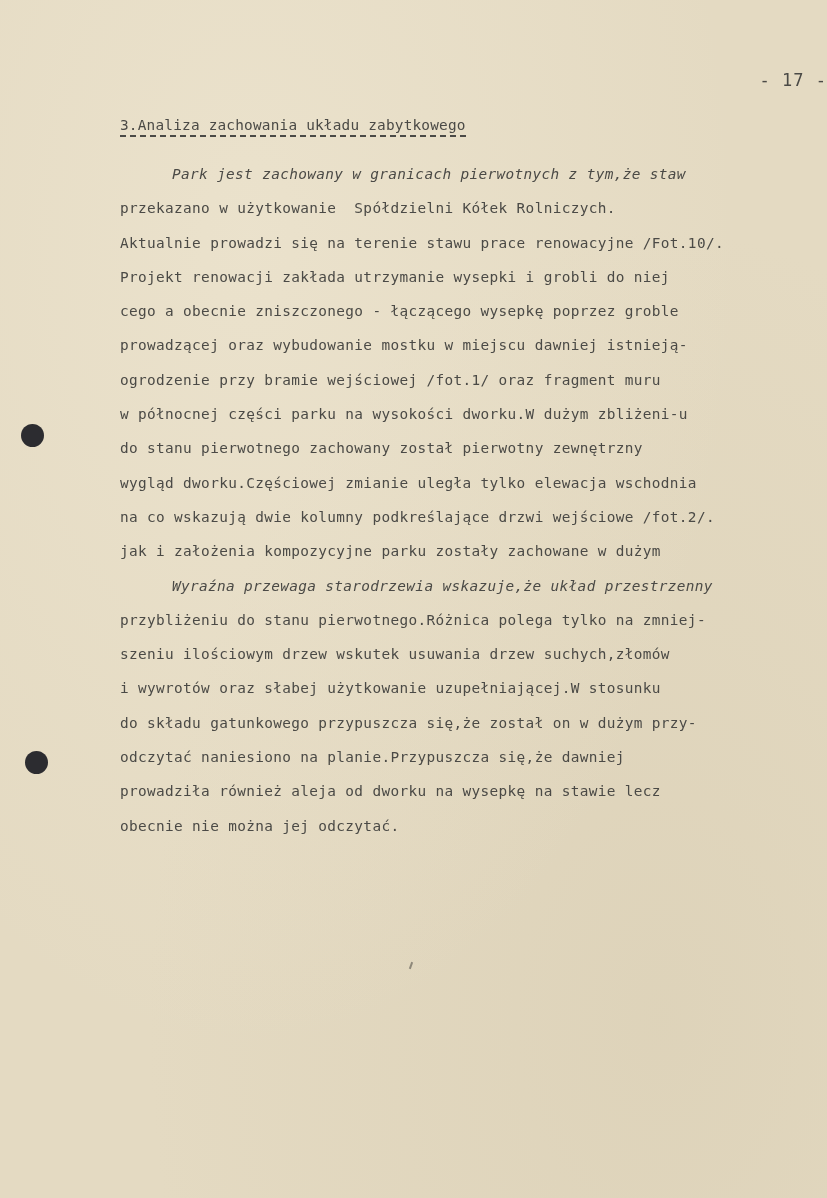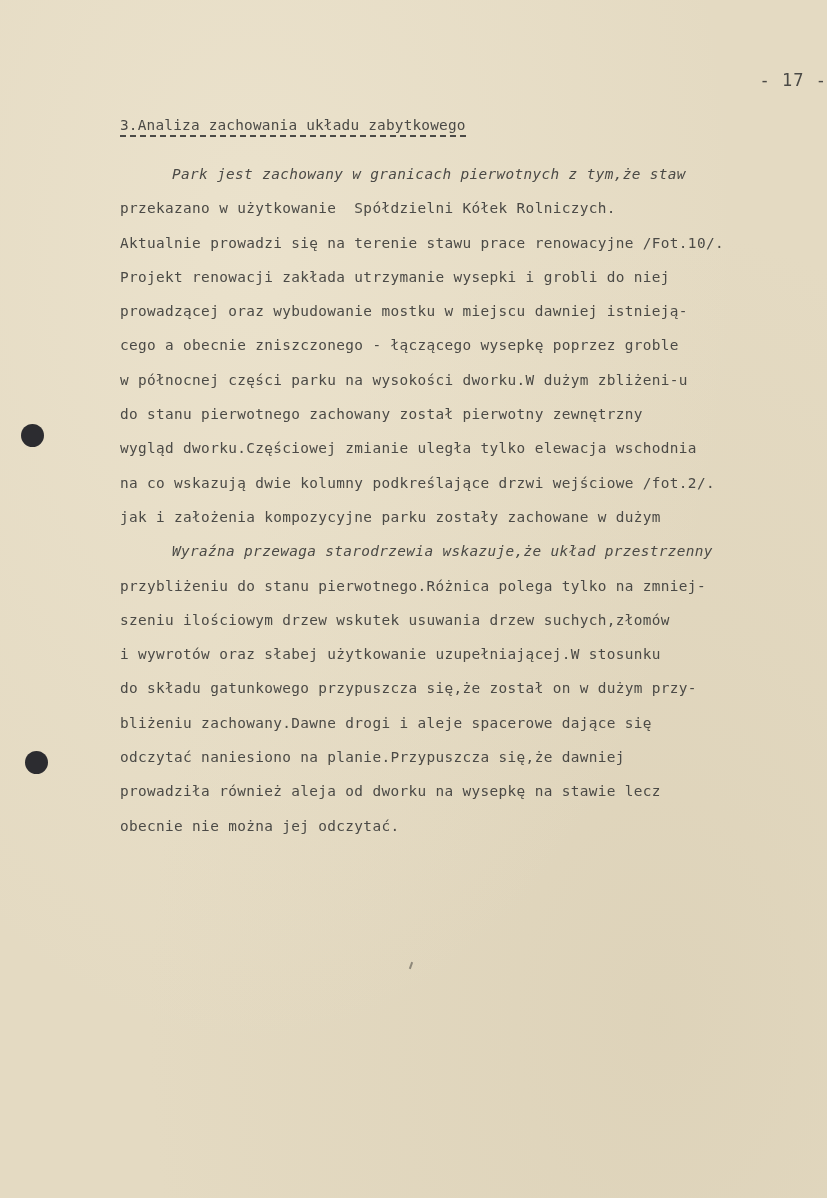--- a/index.html
+++ b/index.html
@@ -93,32 +93,32 @@
 <div class="page-number">- 17 -</div>
 
 <div class="heading">3.Analiza zachowania układu zabytkowego</div>
 
 <div class="body-text">
   <div>
     <span class="line indent">Park jest zachowany w granicach pierwotnych z tym,że staw</span>
     <span class="line">przekazano w użytkowanie  Spółdzielni Kółek Rolniczych.</span>
     <span class="line">Aktualnie prowadzi się na terenie stawu prace renowacyjne /Fot.10/.</span>
     <span class="line">Projekt renowacji zakłada utrzymanie wysepki i grobli do niej</span>
+    <span class="line">cego a obecnie zniszczonego - łączącego wysepkę poprzez groble</span>
     <span class="line">prowadzącej oraz wybudowanie mostku w miejscu dawniej istnieją-</span>
-    <span class="line">cego a obecnie zniszczonego - łączącego wysepkę poprzez groble</span>
+    <span class="line">ogrodzenie przy bramie wejściowej /fot.1/ oraz fragment muru</span>
     <span class="line">w północnej części parku na wysokości dworku.W dużym zbliżeni-u</span>
     <span class="line">do stanu pierwotnego zachowany został pierwotny zewnętrzny</span>
     <span class="line">wygląd dworku.Częściowej zmianie uległa tylko elewacja wschodnia</span>
     <span class="line">na co wskazują dwie kolumny podkreślające drzwi wejściowe /fot.2/.</span>
   </div>
   <div>
     <span class="line">jak i założenia kompozycyjne parku zostały zachowane w dużym</span>
     <span class="line indent">Wyraźna przewaga starodrzewia wskazuje,że układ przestrzenny</span>
     <span class="line">przybliżeniu do stanu pierwotnego.Różnica polega tylko na zmniej-</span>
     <span class="line">szeniu ilościowym drzew wskutek usuwania drzew suchych,złomów</span>
     <span class="line">i wywrotów oraz słabej użytkowanie uzupełniającej.W stosunku</span>
     <span class="line">do składu gatunkowego przypuszcza się,że został on w dużym przy-</span>
-    <span class="line">bliżeniu zachowany.Dawne drogi i aleje spacerowe dające się</span>
     <span class="line">odczytać naniesiono na planie.Przypuszcza się,że dawniej</span>
     <span class="line">prowadziła również aleja od dworku na wysepkę na stawie lecz</span>
     <span class="line">obecnie nie można jej odczytać.</span>
   </div>
 </div>
 
 </body></html>

